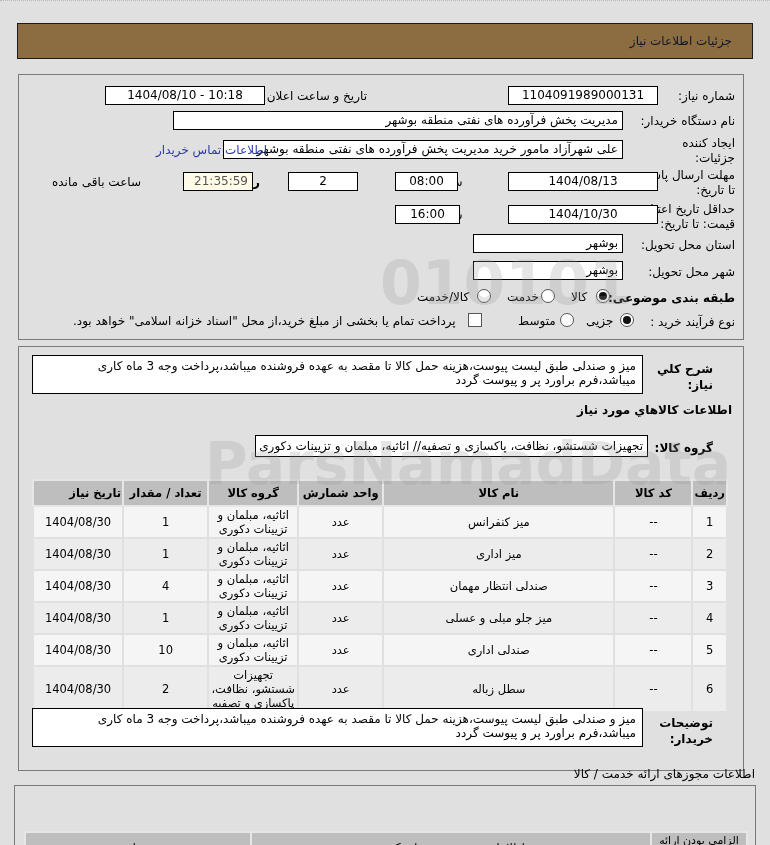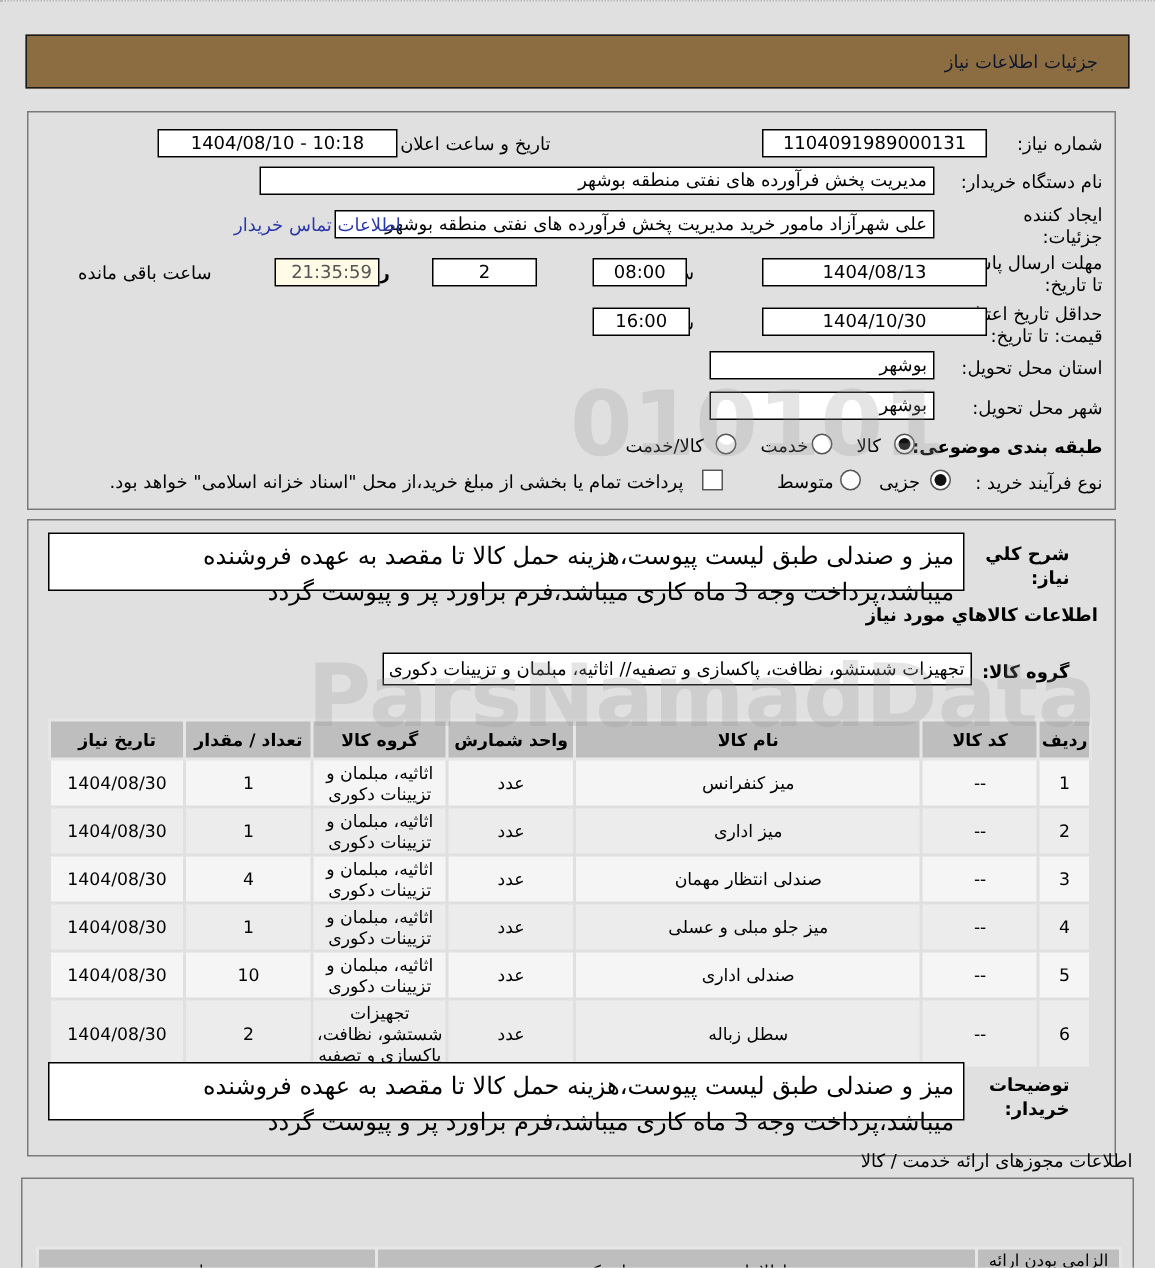--- a/index.html
+++ b/index.html
@@ -39,21 +39,21 @@
     position:absolute; width:14px; height:14px; border-radius:50%;
     border:1px solid #555; background:#fff;
   }
   .radio.on::after {
     content:""; position:absolute; left:2px; top:2px; width:8px; height:8px; border-radius:50%; background:#111;
   }
   .checkbox { position:absolute; width:14px; height:14px; border:1px solid #555; background:#fff; }
   .bold { font-weight:bold; }
   .desc {
     position:absolute; background:#fff; border:1px solid #000; padding:3px 6px;
-    font-size:16px; line-height:24px;
+    font-size:12px; line-height:14px;
   }
   table.items {
     position:absolute; left:32px; top:479px; width:696px; border-collapse:collapse;
     font-size:11.5px;
   }
   table.items th {
     background:#bebebe; font-weight:bold; height:26px; border:2px solid #e6e6e6; font-size:11.5px;
   }
   table.items td { border:2px solid #e0e0e0; text-align:center; line-height:14px; }
   table.items tr:nth-child(odd) td { background:#f5f5f5; }
@@ -140,21 +140,21 @@
 
 <table class="items">
   <thead>
     <tr>
       <th style="width:27px;">ردیف</th>
       <th style="width:78px;">کد کالا</th>
       <th style="width:231px;">نام کالا</th>
       <th style="width:85px;">واحد شمارش</th>
       <th style="width:90px;">گروه کالا</th>
       <th style="width:85px;">تعداد / مقدار</th>
-      <th style="width:90px;">تاریخ نیاز</th>
+      <th style="width:90px;text-align:right;">تاریخ نیاز</th>
     </tr>
   </thead>
   <tbody>
     <tr style="height:30px;">
       <td>1</td>
       <td>--</td>
       <td>میز کنفرانس</td>
       <td>عدد</td>
       <td>اثاثیه، مبلمان و تزیینات دکوری</td>
       <td>1</td>

